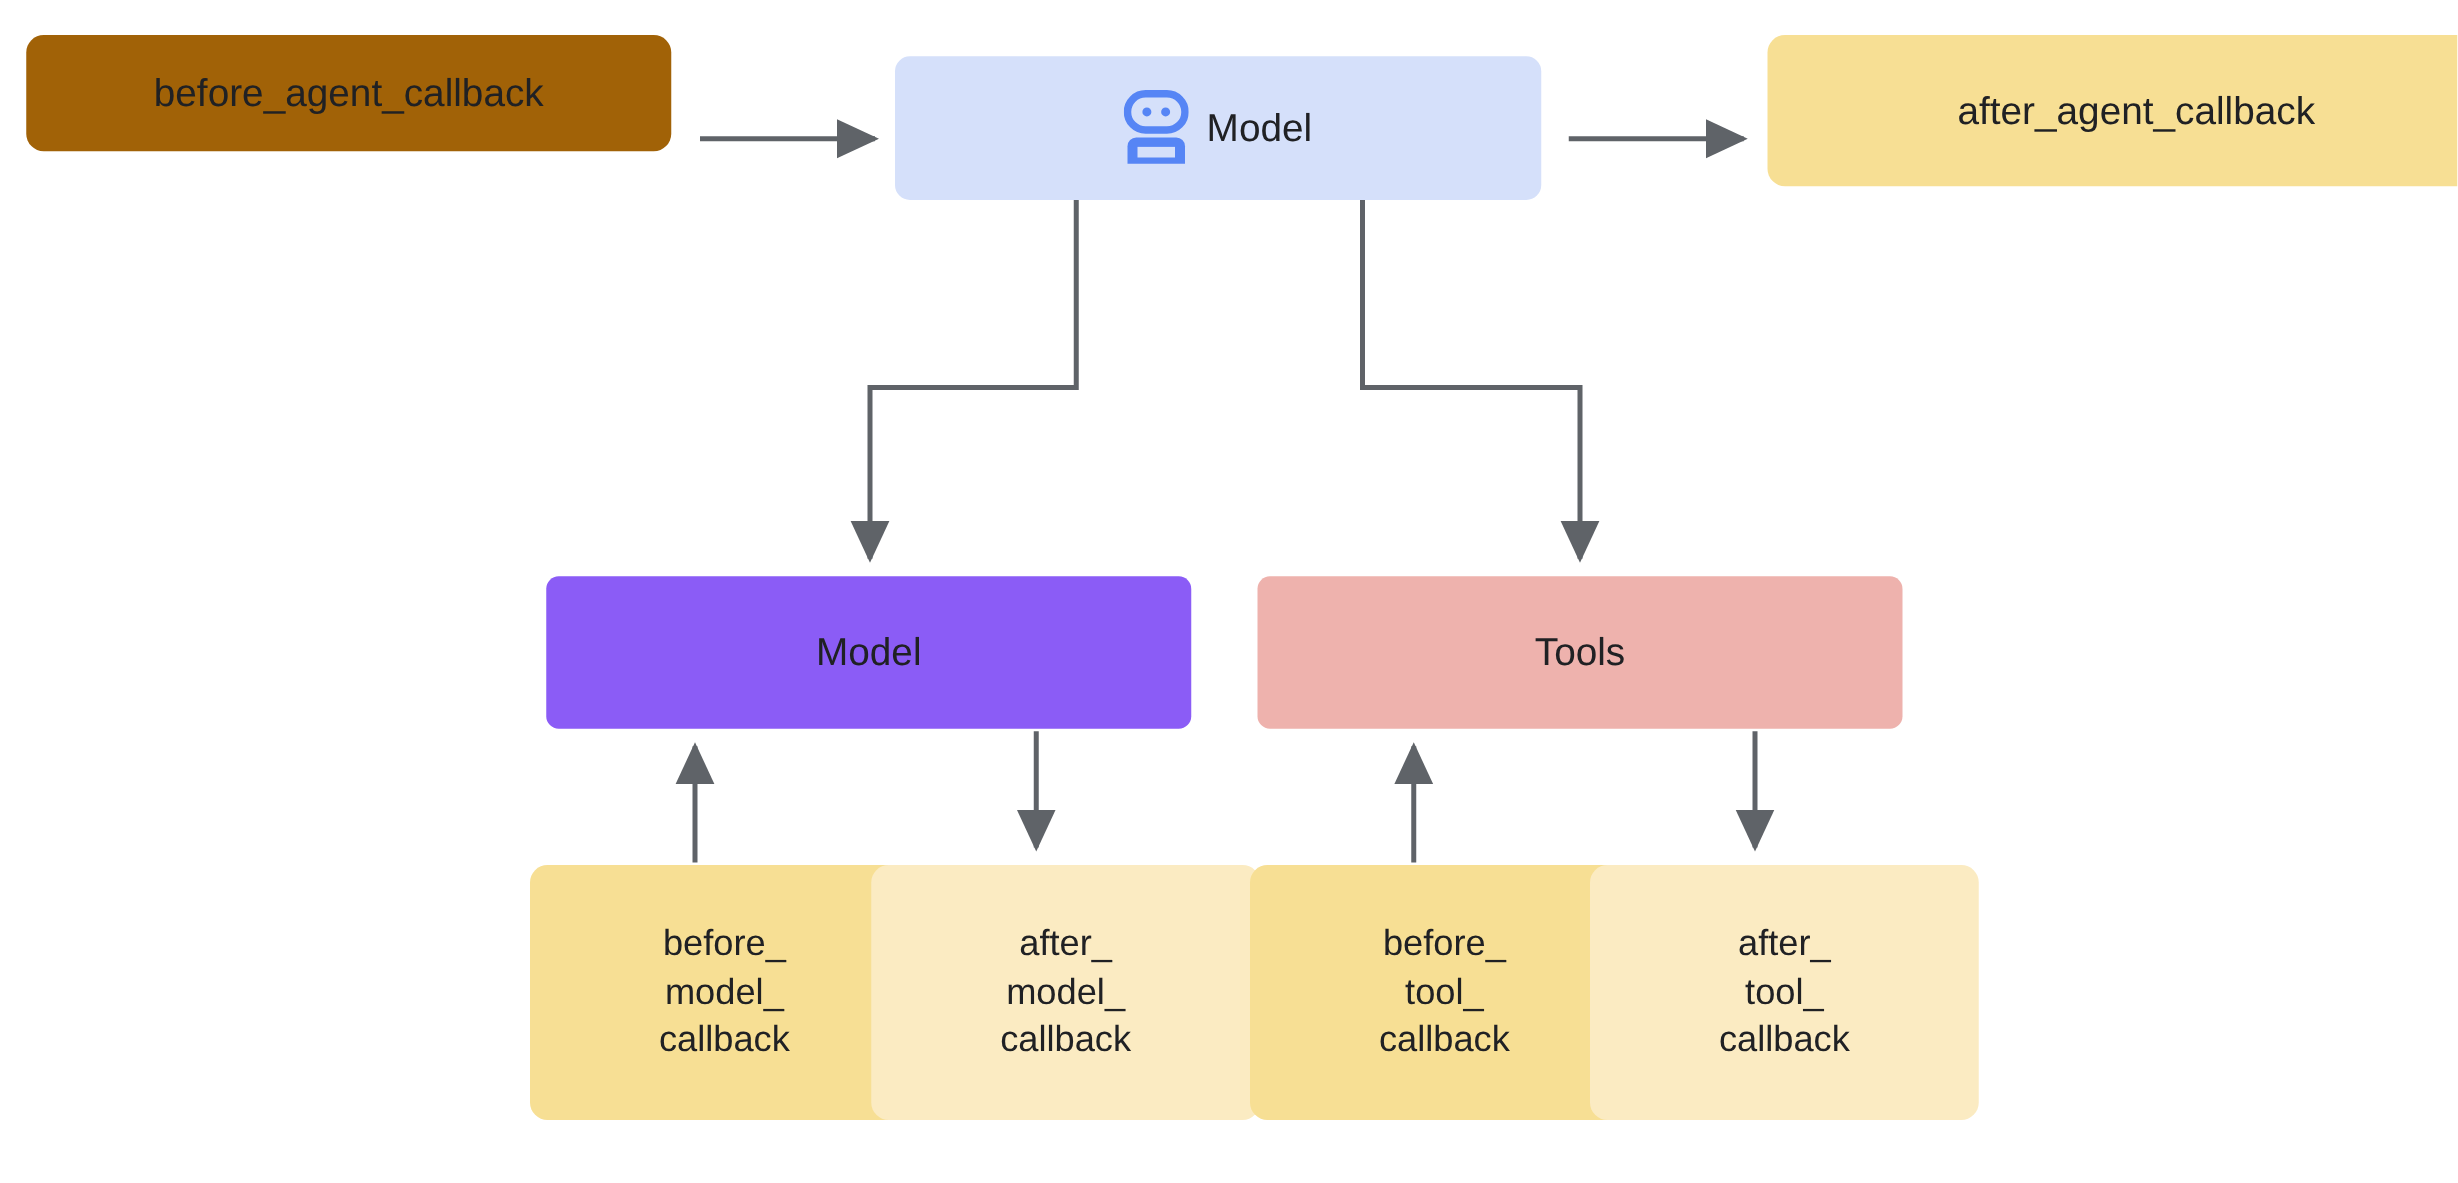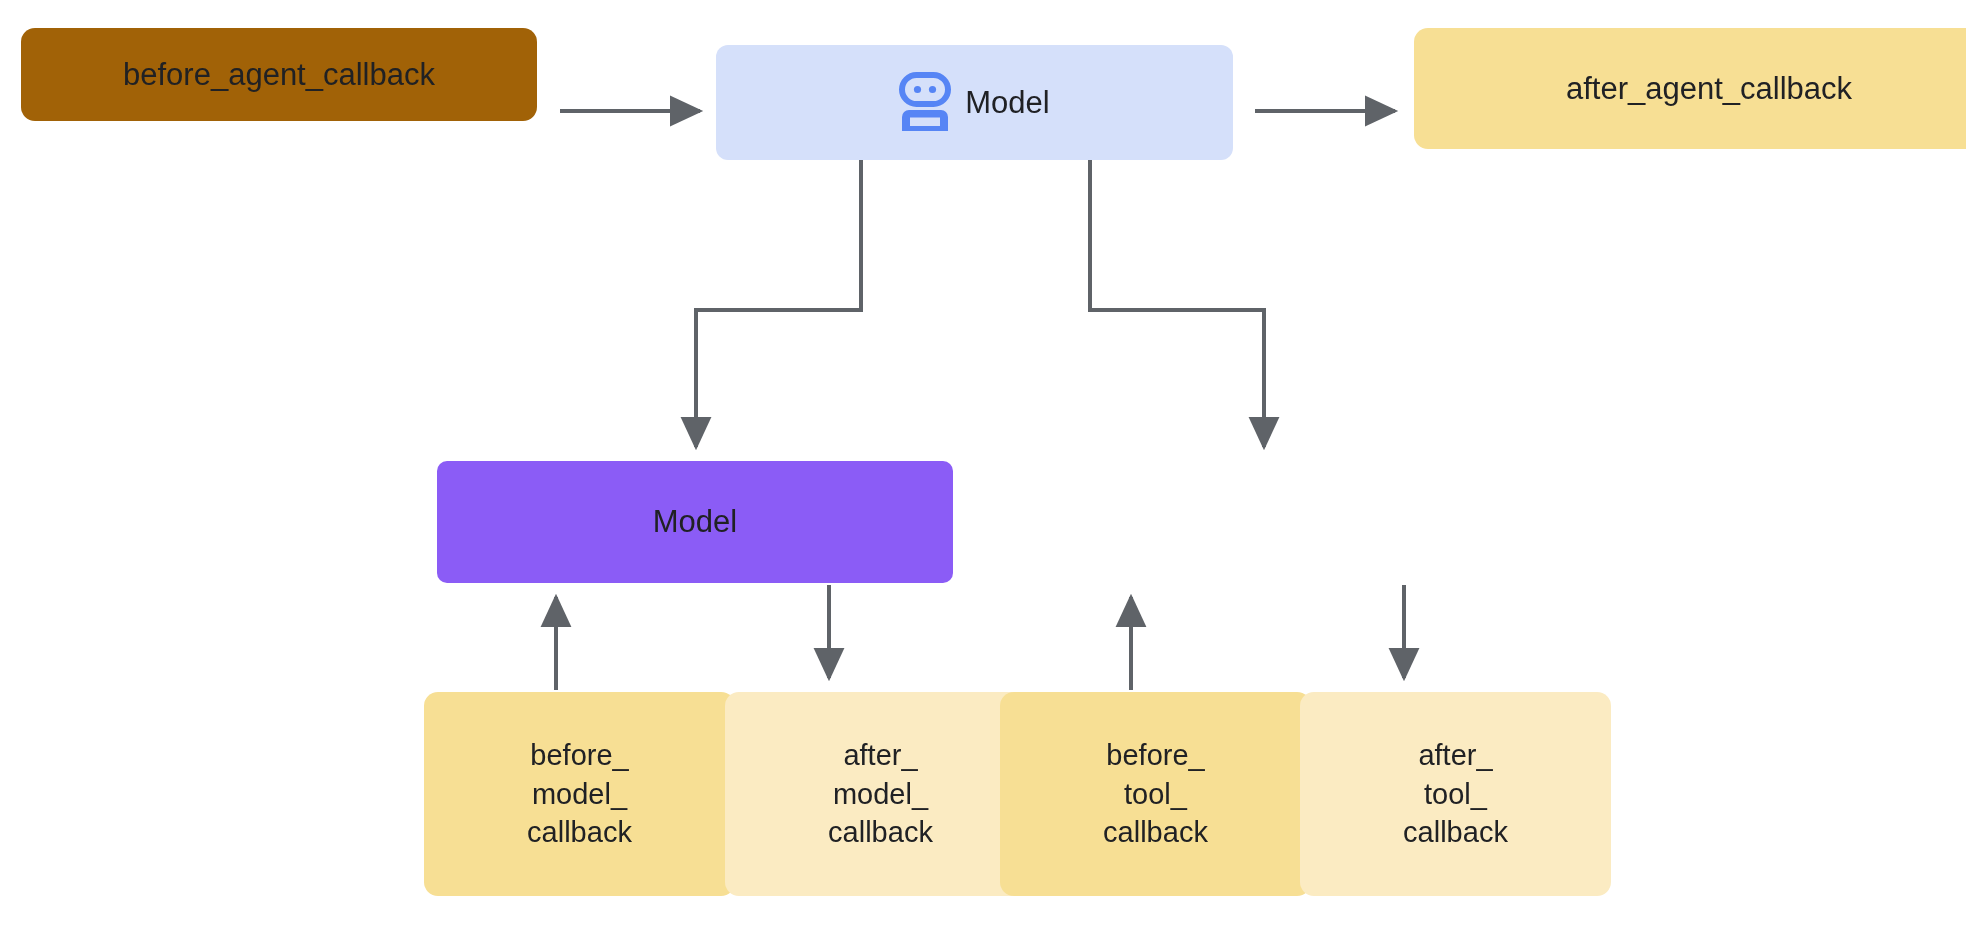--- a/index.html
+++ b/index.html
@@ -89,21 +89,21 @@
 
   
   .cb-node {
     top: 692px;
     width: 311px;
     height: 204px;
     border-radius: 14px;
     font-size: 29px;
   }
   .cb-dark  { background: #F7DF94; }
-  .cb-light { background: #FBEBC2; margin-left: 28px; }
+  .cb-light { background: #FBEBC2; }
 
   #node-before-model { left: 424px; }
   #node-after-model  { left: 697px; }
   #node-before-tool  { left: 1000px; }
   #node-after-tool   { left: 1272px; }
 </style>
 </head>
 <body>
 
 <div id="canvas">
@@ -153,20 +153,23 @@
   </div>
 
   <div class="node" id="node-after-agent">
     <span class="node-label">after_agent_callback</span>
   </div>
 
   <div class="node" id="node-model">
     <span class="node-label">Model</span>
   </div>
 
+  <div class="node" id="node-tools">
+    <span class="node-label">Tools</span>
+  </div>
 
   <div class="node cb-node cb-dark" id="node-before-model">
     <span class="node-label">before_
 model_
 callback</span>
   </div>
 
   <div class="node cb-node cb-light" id="node-after-model">
     <span class="node-label">after_
 model_

